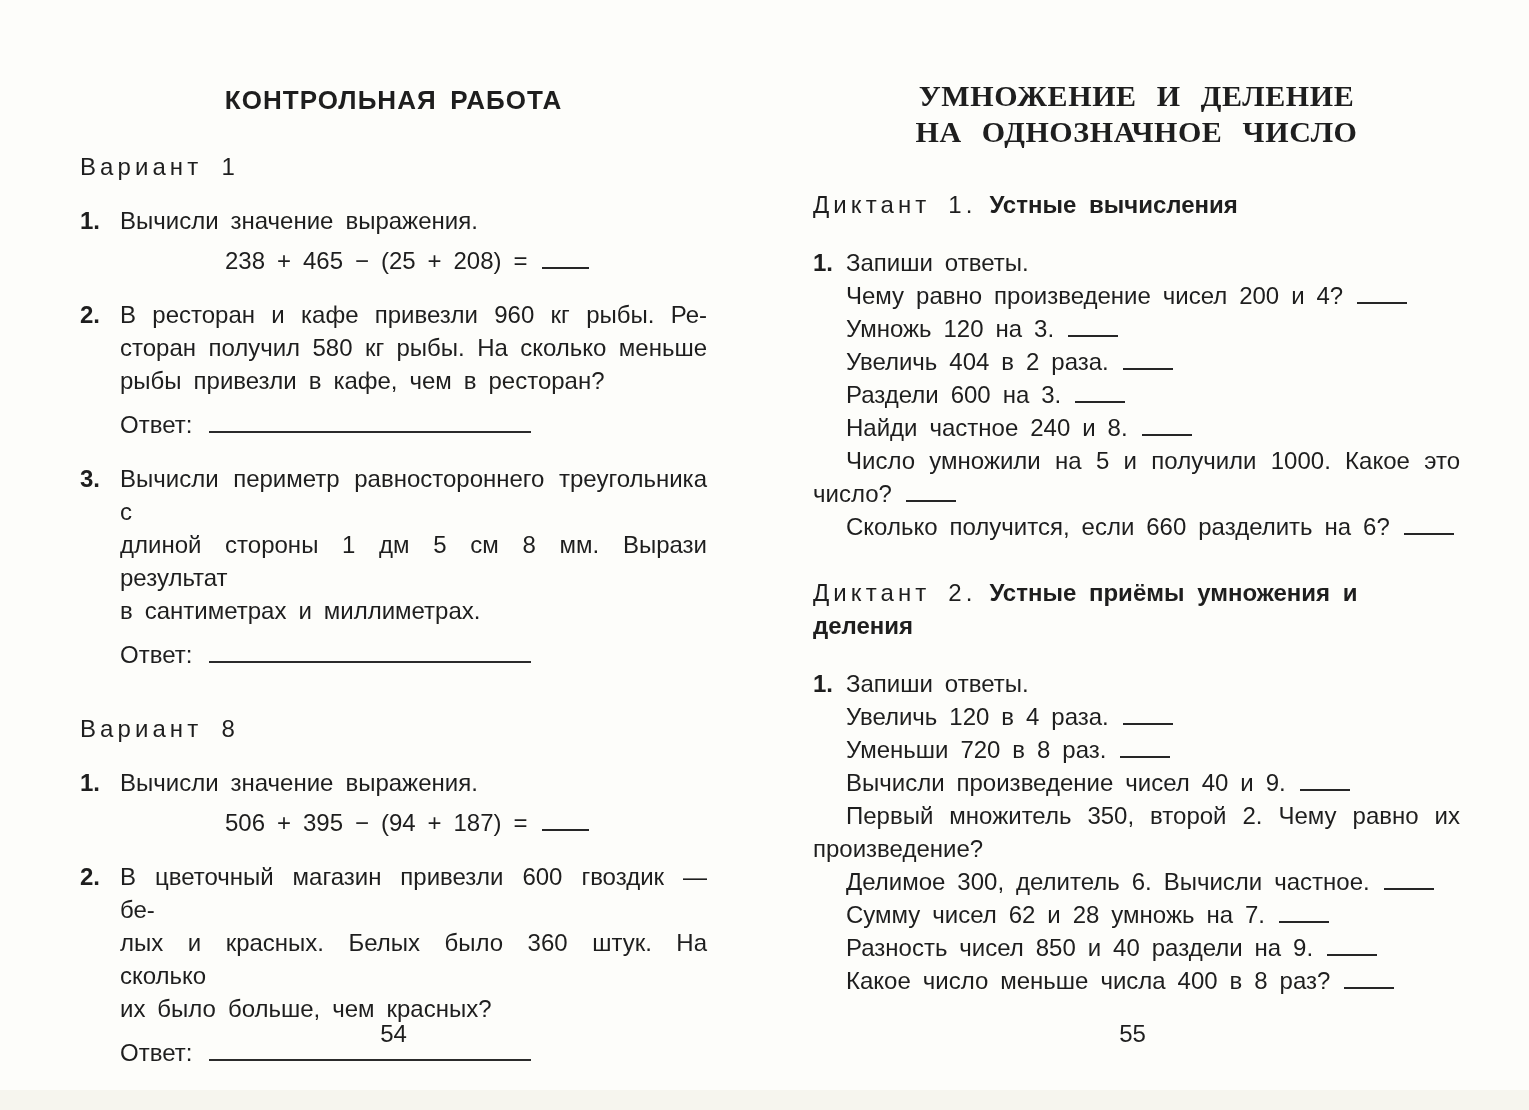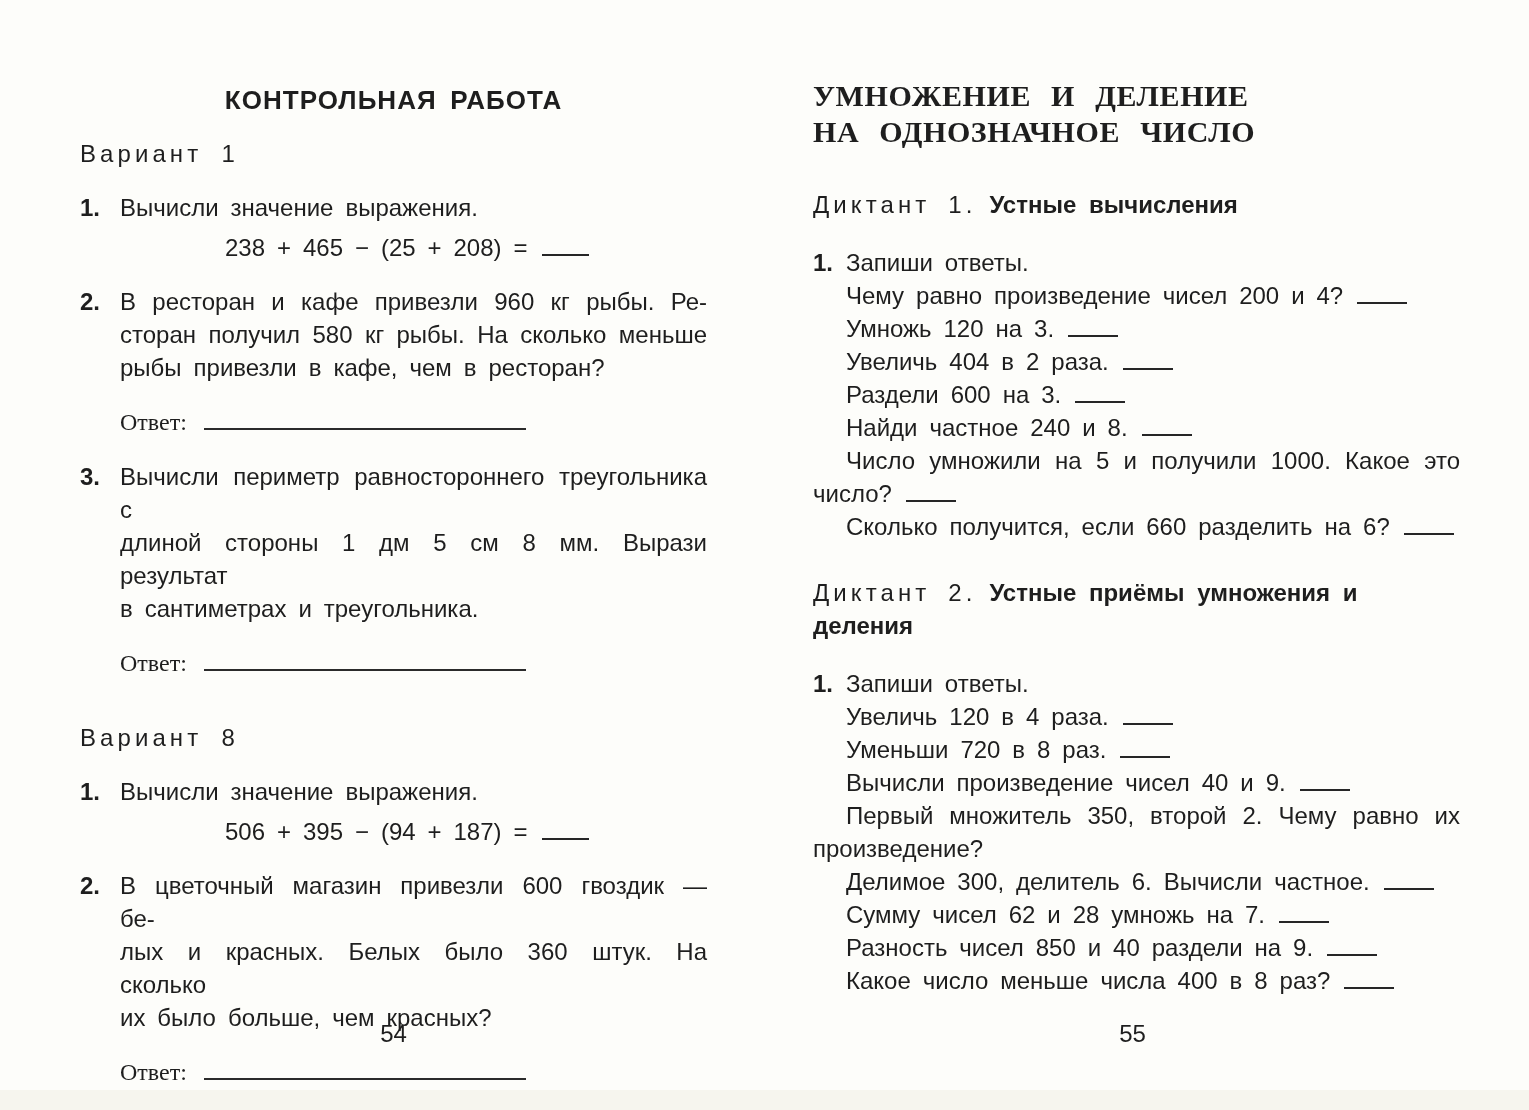--- a/index.html
+++ b/index.html
@@ -12,31 +12,31 @@
   }
   .spread { position: relative; width: 1529px; height: 1110px; display: flex; }
   .page { box-sizing: border-box; position: relative; overflow: hidden; height: 1110px; }
   .page-left  { width: 765px; padding: 84px 58px 8px 80px; }
   .page-right { width: 764px; padding: 78px 69px 0 48px; }
 
   .body-text { font-size: 24px; line-height: 33px; word-spacing: 0.22em; }
 
   
   .doc-title { font-size: 26px; font-weight: bold; text-align: center; letter-spacing: 0.04em; word-spacing: 0.2em; }
-  .variant-heading { font-size: 24px; letter-spacing: 0.17em; word-spacing: 0.35em; margin-top: 20px; }
+  .variant-heading { font-size: 24px; letter-spacing: 0.17em; word-spacing: 0.35em; margin-top: 33px; }
   .prob { position: relative; padding-left: 40px; margin-top: 21px; }
   .pnum { position: absolute; left: 0; top: 0; font-weight: bold; }
   .jline { text-align: justify; text-align-last: justify; }
   .expr { margin: 7px 0 0 105px; font-size: 24px; white-space: nowrap; }
   .blank { display: inline-block; width: 47px; height: 15px; border-bottom: 2.5px solid #262626; margin-left: 14px; }
-  .ans { margin-top: 22px; font-family: Liberation Serif, serif; }
+  .ans { margin-top: 11px; }
   .ans-underline { display: inline-block; width: 322px; height: 14px; border-bottom: 2px solid #2b2b2b; margin-left: 17px; }
 
   
-  .main-title { font-family: "Liberation Serif", serif; font-weight: bold; font-size: 30px; line-height: 36px; text-align: left; word-spacing: 0.4em; letter-spacing: 0.02em; }
+  .main-title { font-family: "Liberation Serif", serif; font-weight: bold; font-size: 30px; line-height: 36px; text-align: center; word-spacing: 0.4em; letter-spacing: 0.02em; }
   .subtitle { font-size: 25px; font-weight: bold; text-align: center; margin-top: 46px; word-spacing: 0.25em; letter-spacing: 0.01em; }
   .diktant-heading { margin-top: 38px; font-size: 24px; }
   .d-label { letter-spacing: 0.17em; word-spacing: 0.3em; }
   .d-title { font-weight: bold; margin-left: 13px; word-spacing: 0.25em; }
   .ditem { margin-top: 25px; }
   .d-intro { position: relative; padding-left: 33px; }
   .d-intro .pnum { left: 0; }
   .dline { padding-left: 33px; }
   .dline.flush { padding-left: 0; }
   .dline .blank { width: 50px; }
@@ -68,21 +68,21 @@
       <div class="jline">В ресторан и кафе привезли 960 кг рыбы. Ре-</div>
       <div class="jline">сторан получил 580 кг рыбы. На сколько меньше</div>
       <div>рыбы привезли в кафе, чем в ресторан?</div>
       <div class="ans"><span>Ответ:</span><span class="ans-underline"></span></div>
     </div>
 
     <div class="prob">
       <span class="pnum">3.</span>
       <div class="jline">Вычисли периметр равностороннего треугольника с</div>
       <div class="jline">длиной стороны 1 дм 5 см 8 мм. Вырази результат</div>
-      <div>в сантиметрах и треугольника.</div>
+      <div>в сантиметрах и миллиметрах.</div>
       <div class="ans"><span>Ответ:</span><span class="ans-underline"></span></div>
     </div>
 
     <div class="variant-heading" style="margin-top:41px;">Вариант 8</div>
 
     <div class="prob">
       <span class="pnum">1.</span>
       <div>Вычисли значение выражения.</div>
       <div class="expr"><span>506 + 395 − (94 + 187) =</span><span class="blank"></span></div>
     </div>

